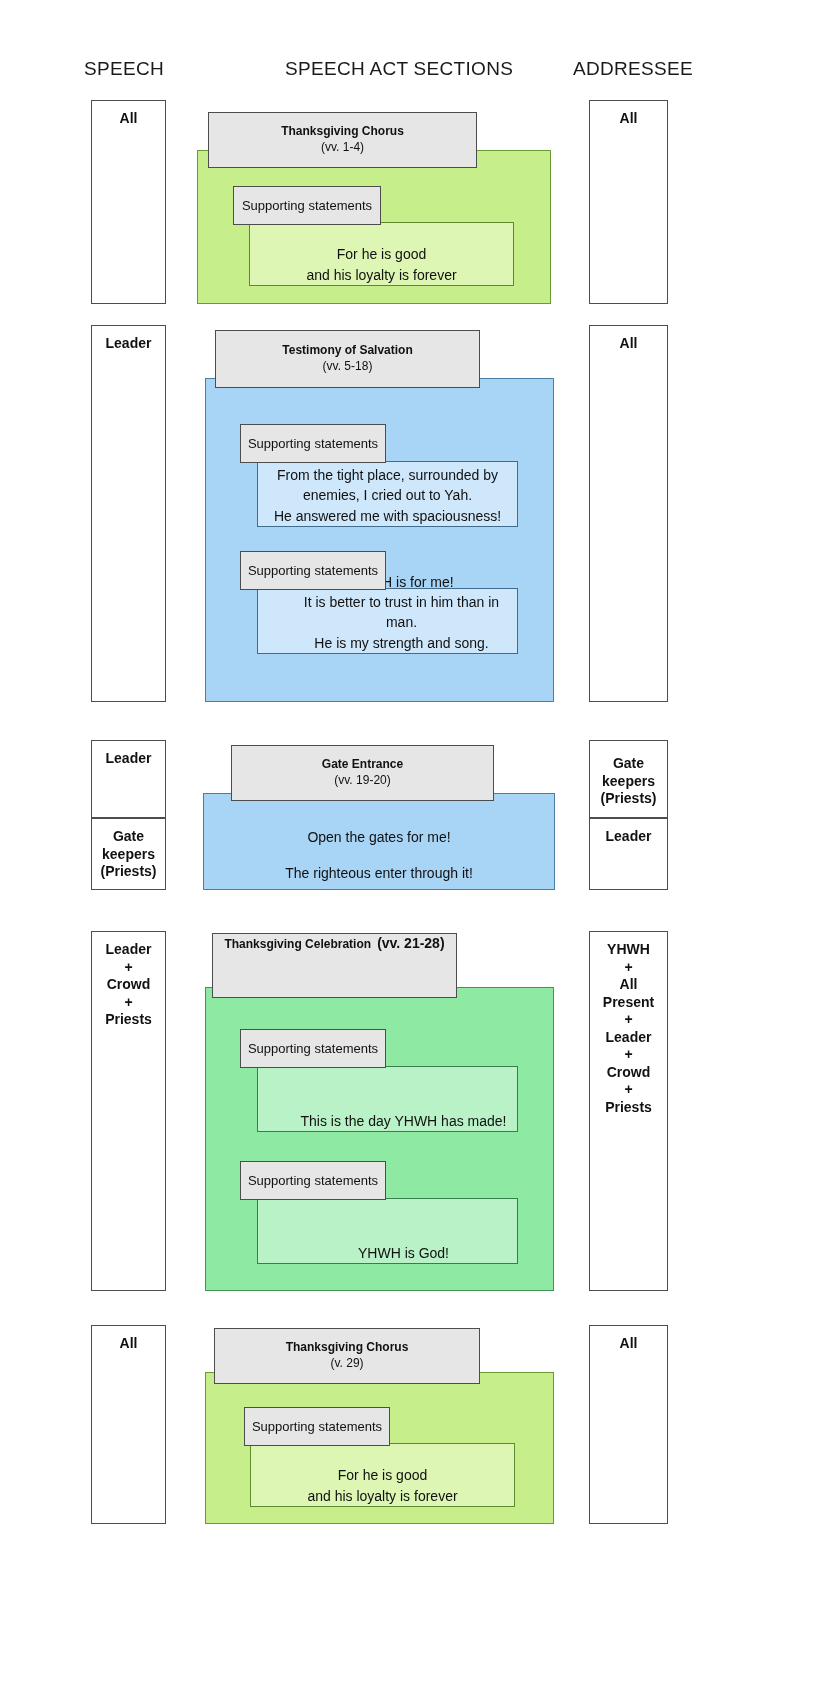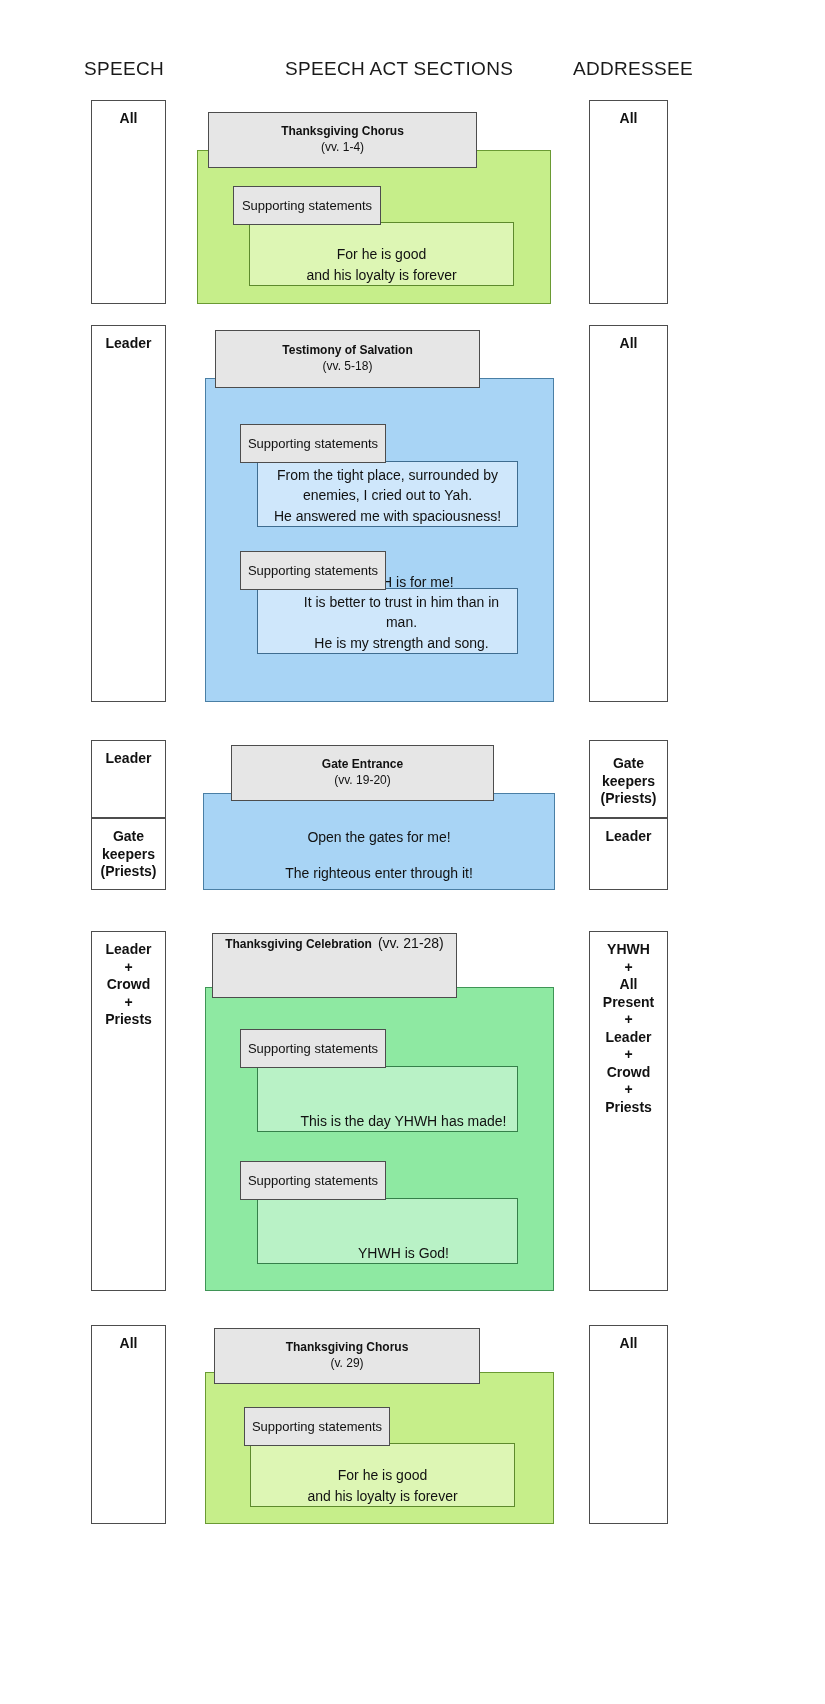--- a/index.html
+++ b/index.html
@@ -68,21 +68,21 @@
     align-items:center;
     z-index:5;
   }
   .title-box .t-main{
     font-size:12px;font-weight:700;line-height:1.3;text-align:center;color:#111;
   }
   .title-box .t-verse{
     font-size:12px;font-weight:400;line-height:1.3;text-align:center;color:#111;
   }
   .title-box.inline{flex-direction:row;align-items:baseline;gap:6px;}
-  .title-box.inline .t-verse{font-size:14px;}
+  .title-box.inline .t-verse{font-size:14px;font-weight:bold;}
 
   
   .support-tab{
     position:absolute;
     box-sizing:border-box;
     background:#e6e6e6;
     border:1.4px solid #4d4d4d;
     display:flex;
     align-items:center;
     justify-content:center;

